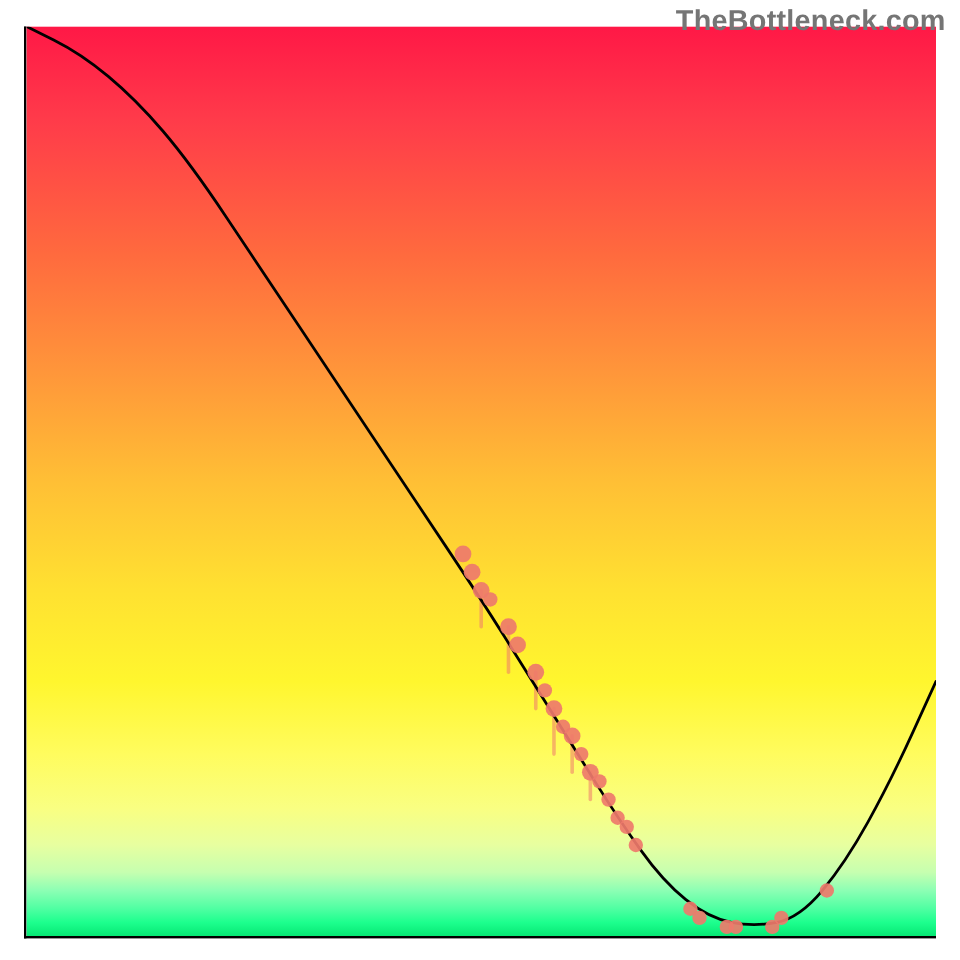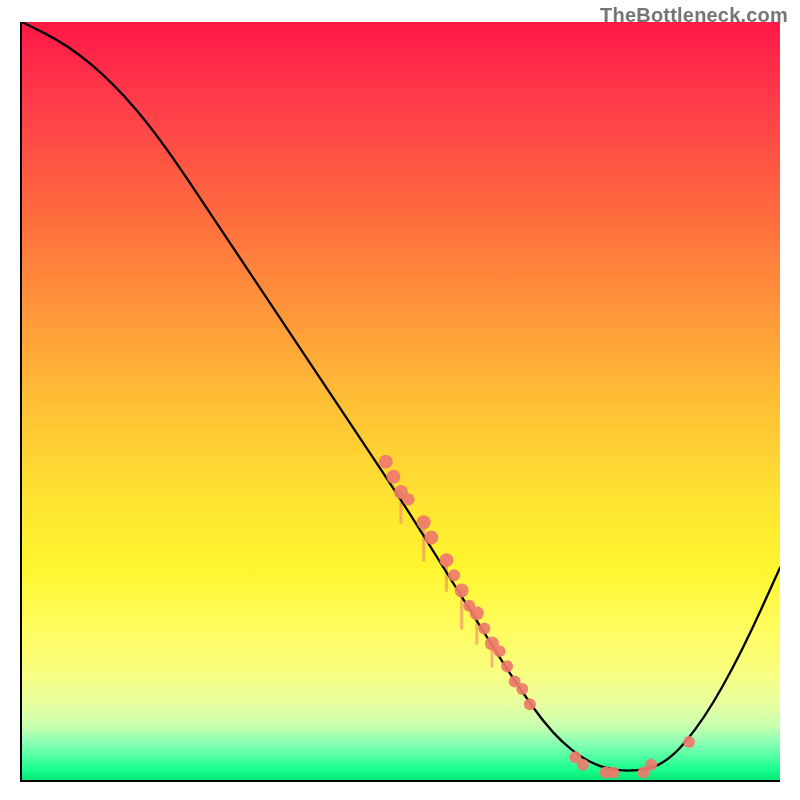--- a/index.html
+++ b/index.html
@@ -14,21 +14,21 @@
   .frame {
     position: relative;
     width: 800px;
     height: 800px;
     box-sizing: border-box;
   }
   .watermark {
     position: absolute;
     top: 4px;
     right: 12px;
-    font-size: 20px;
+    font-size: 24px;
     font-weight: 600;
     color: #757575;
     letter-spacing: 0.2px;
     z-index: 10;
   }
   .plot-area {
     position: absolute;
     left: 20px;
     top: 22px;
     width: 760px;

